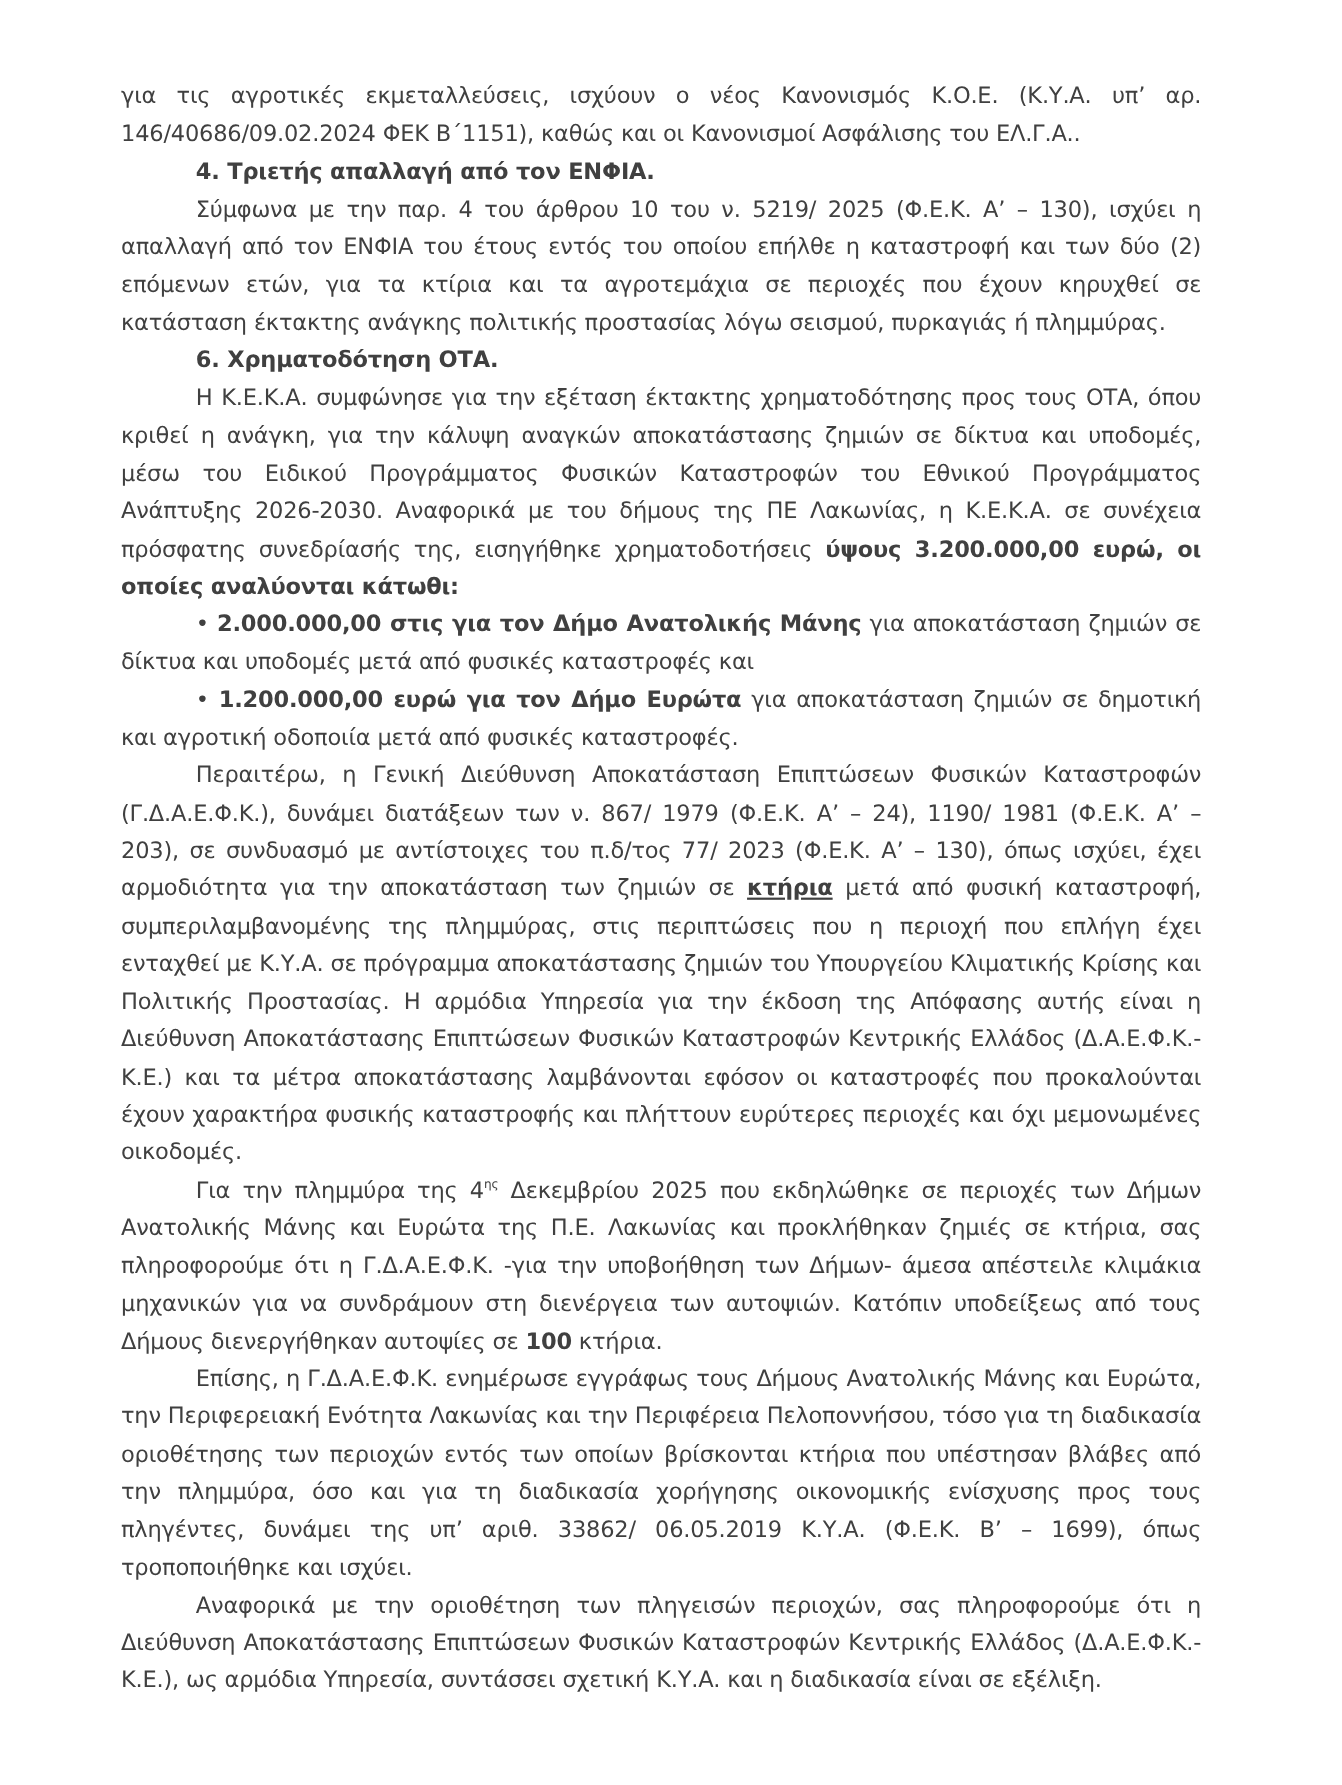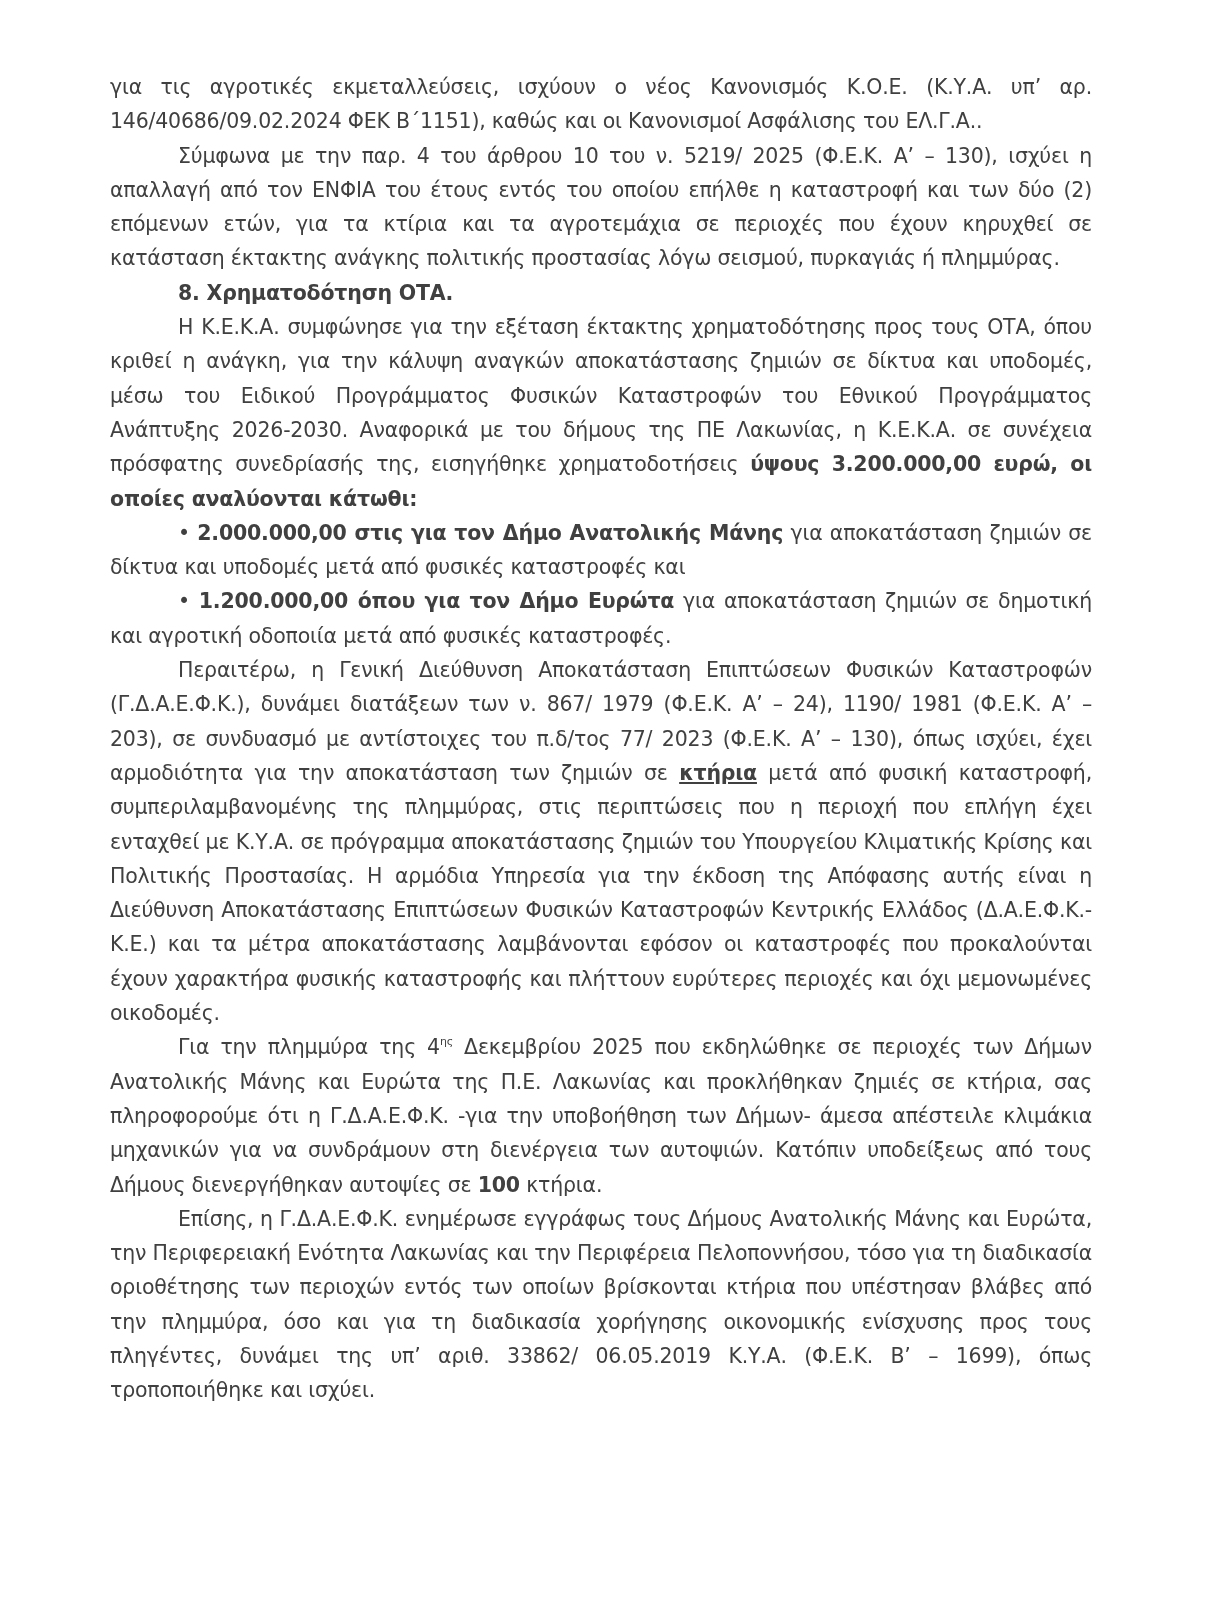--- a/index.html
+++ b/index.html
@@ -52,31 +52,33 @@
       text-indent: 68px;
     }
   </style>
 </head>
 <body>
 
 <div class="page">
 
   <p>για τις αγροτικές εκμεταλλεύσεις, ισχύουν ο νέος Κανονισμός Κ.Ο.Ε. (Κ.Υ.Α. υπ’ αρ. 146/40686/09.02.2024 ΦΕΚ Β΄1151), καθώς και οι Κανονισμοί Ασφάλισης του ΕΛ.Γ.Α..</p>
 
+  <p class="heading">4. Τριετής απαλλαγή από τον ΕΝΦΙΑ.</p>
 
   <p class="indent">Σύμφωνα με την παρ. 4 του άρθρου 10 του ν. 5219/ 2025 (Φ.Ε.Κ. Α’ – 130), ισχύει η απαλλαγή από τον ΕΝΦΙΑ του έτους εντός του οποίου επήλθε η καταστροφή και των δύο (2) επόμενων ετών, για τα κτίρια και τα αγροτεμάχια σε περιοχές που έχουν κηρυχθεί σε κατάσταση έκτακτης ανάγκης πολιτικής προστασίας λόγω σεισμού, πυρκαγιάς ή πλημμύρας.</p>
 
-  <p class="heading">8. Χρηματοδότηση ΟΤΑ.</p>
+  <p class="heading">6. Χρηματοδότηση ΟΤΑ.</p>
 
   <p class="indent"><span>Η Κ.Ε.Κ.Α. συμφώνησε για την εξέταση έκτακτης χρηματοδότησης προς τους ΟΤΑ, όπου κριθεί η ανάγκη, για την κάλυψη αναγκών αποκατάστασης ζημιών σε δίκτυα και υποδομές, μέσω του Ειδικού Προγράμματος Φυσικών Καταστροφών του Εθνικού Προγράμματος Ανάπτυξης 2026-2030. Αναφορικά με του δήμους της ΠΕ Λακωνίας, η Κ.Ε.Κ.Α. σε συνέχεια πρόσφατης συνεδρίασής της, εισηγήθηκε χρηματοδοτήσεις </span><b>ύψους 3.200.000,00 ευρώ, οι οποίες αναλύονται κάτωθι:</b></p>
 
   <p class="bullet-item"><span>•</span> <b>2.000.000,00 στις για τον Δήμο Ανατολικής Μάνης</b><span> για αποκατάσταση ζημιών σε δίκτυα και υποδομές μετά από φυσικές καταστροφές και</span></p>
 
-  <p class="bullet-item"><span>•</span> <b>1.200.000,00 όπου για τον Δήμο Ευρώτα</b><span> για αποκατάσταση ζημιών σε δημοτική και αγροτική οδοποιία μετά από φυσικές καταστροφές.</span></p>
+  <p class="bullet-item"><span>•</span> <b>1.200.000,00 ευρώ για τον Δήμο Ευρώτα</b><span> για αποκατάσταση ζημιών σε δημοτική και αγροτική οδοποιία μετά από φυσικές καταστροφές.</span></p>
 
   <p class="indent"><span>Περαιτέρω, η Γενική Διεύθυνση Αποκατάσταση Επιπτώσεων Φυσικών Καταστροφών (Γ.Δ.Α.Ε.Φ.Κ.), δυνάμει διατάξεων των ν. 867/ 1979 (Φ.Ε.Κ. Α’ – 24),  1190/ 1981  (Φ.Ε.Κ. Α’ – 203), σε συνδυασμό με αντίστοιχες του π.δ/τος 77/ 2023 (Φ.Ε.Κ. Α’ – 130), όπως ισχύει, έχει αρμοδιότητα για την αποκατάσταση των ζημιών σε </span><span class="u">κτήρια</span><span> μετά από φυσική καταστροφή, συμπεριλαμβανομένης της πλημμύρας, στις περιπτώσεις που η περιοχή που επλήγη έχει ενταχθεί με Κ.Υ.Α. σε πρόγραμμα αποκατάστασης ζημιών του Υπουργείου Κλιματικής Κρίσης και Πολιτικής Προστασίας. Η αρμόδια Υπηρεσία για την έκδοση της Απόφασης αυτής είναι η Διεύθυνση Αποκατάστασης Επιπτώσεων Φυσικών Καταστροφών Κεντρικής Ελλάδος (Δ.Α.Ε.Φ.Κ.-Κ.Ε.) και τα μέτρα αποκατάστασης λαμβάνονται εφόσον οι καταστροφές που προκαλούνται έχουν χαρακτήρα φυσικής καταστροφής και πλήττουν ευρύτερες περιοχές και όχι μεμονωμένες οικοδομές.</span></p>
 
   <p class="indent"><span>Για την πλημμύρα της 4</span><sup>ης</sup><span> Δεκεμβρίου 2025 που εκδηλώθηκε σε περιοχές των Δήμων Ανατολικής Μάνης και Ευρώτα της Π.Ε. Λακωνίας και προκλήθηκαν ζημιές σε κτήρια, σας πληροφορούμε ότι η Γ.Δ.Α.Ε.Φ.Κ. -για την υποβοήθηση των Δήμων- άμεσα απέστειλε κλιμάκια μηχανικών για να συνδράμουν στη διενέργεια των αυτοψιών. Κατόπιν υποδείξεως από τους Δήμους διενεργήθηκαν αυτοψίες σε </span><b>100</b><span> κτήρια.</span></p>
 
   <p class="indent">Επίσης, η Γ.Δ.Α.Ε.Φ.Κ. ενημέρωσε εγγράφως τους Δήμους Ανατολικής Μάνης και Ευρώτα, την Περιφερειακή Ενότητα Λακωνίας και την Περιφέρεια Πελοποννήσου, τόσο για τη διαδικασία οριοθέτησης των περιοχών εντός των οποίων βρίσκονται κτήρια που υπέστησαν βλάβες από την πλημμύρα, όσο και για τη διαδικασία χορήγησης οικονομικής ενίσχυσης προς τους πληγέντες, δυνάμει της υπ’ αριθ. 33862/ 06.05.2019 Κ.Υ.Α. (Φ.Ε.Κ. Β’ – 1699), όπως τροποποιήθηκε και ισχύει.</p>
 
+  <p class="indent">Αναφορικά με την οριοθέτηση των πληγεισών περιοχών, σας πληροφορούμε ότι η Διεύθυνση Αποκατάστασης Επιπτώσεων Φυσικών Καταστροφών Κεντρικής Ελλάδος (Δ.Α.Ε.Φ.Κ.-Κ.Ε.), ως αρμόδια Υπηρεσία, συντάσσει σχετική Κ.Υ.Α. και η διαδικασία είναι σε εξέλιξη.</p>
 
 </div>
 
 </body></html>

